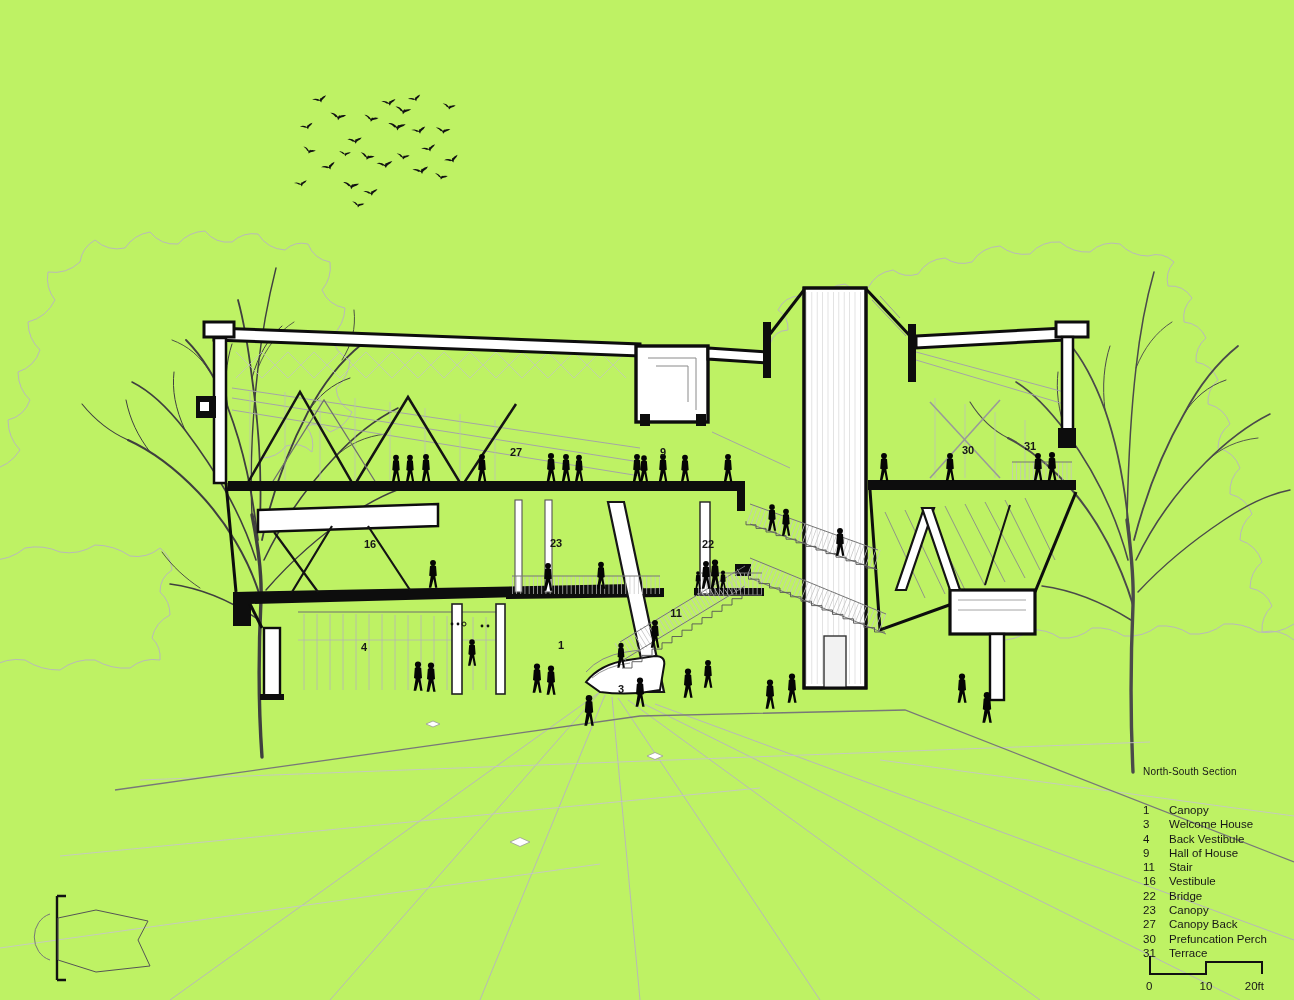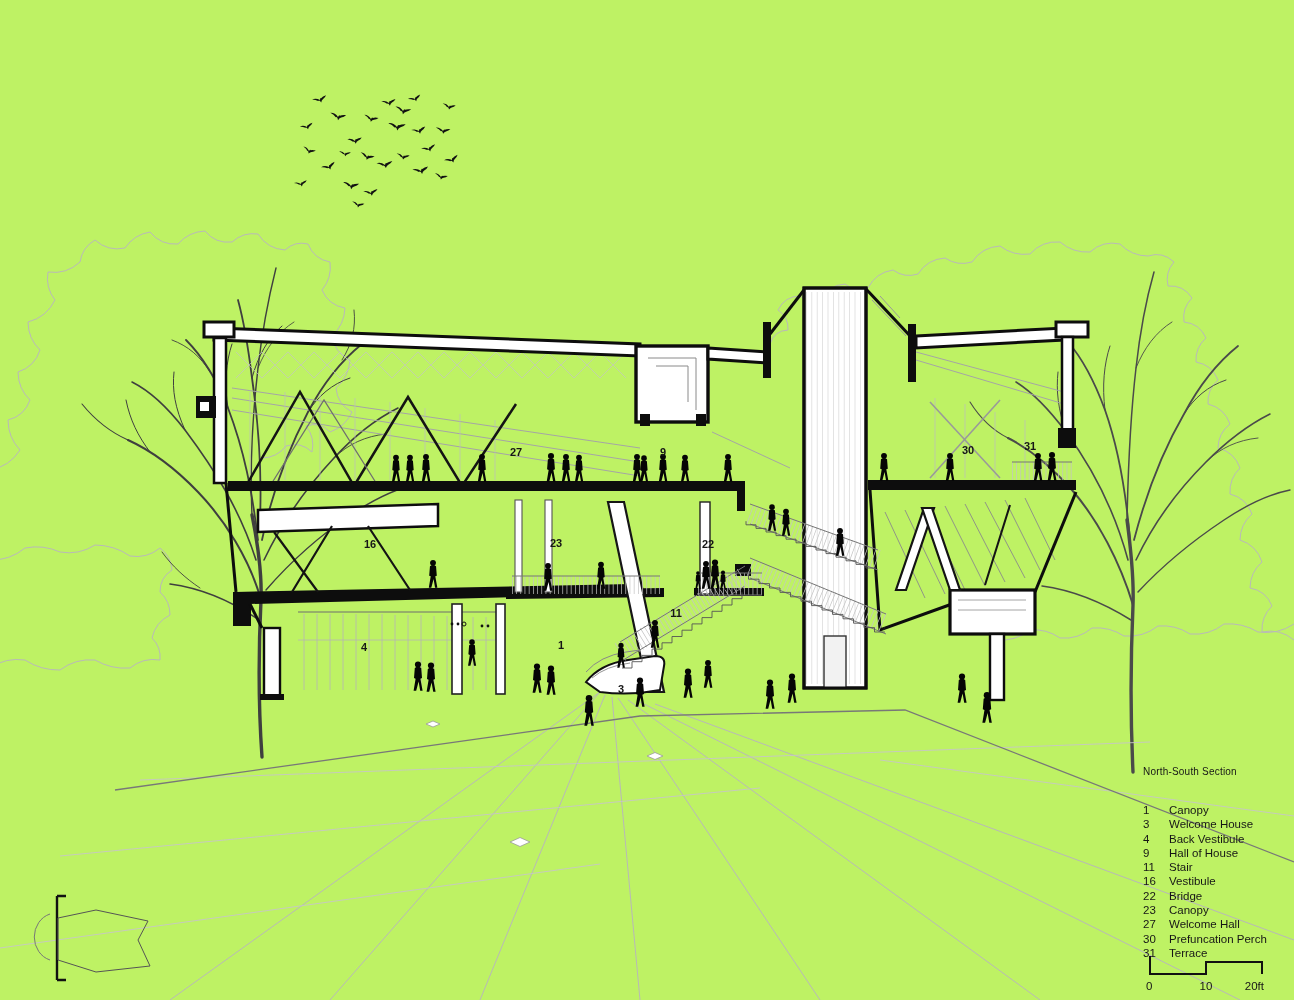--- a/index.html
+++ b/index.html
@@ -417,21 +417,21 @@
         <div class="legend-row">
           <span class="num">22</span>
           <span class="lab">Bridge</span>
         </div>
         <div class="legend-row">
           <span class="num">23</span>
           <span class="lab">Canopy</span>
         </div>
         <div class="legend-row">
           <span class="num">27</span>
-          <span class="lab">Welcome Hall</span>
+          <span class="lab">Canopy Back</span>
         </div>
         <div class="legend-row">
           <span class="num">30</span>
           <span class="lab">Prefuncation Perch</span>
         </div>
         <div class="legend-row">
           <span class="num">31</span>
           <span class="lab">Terrace</span>
         </div>
       </div>

